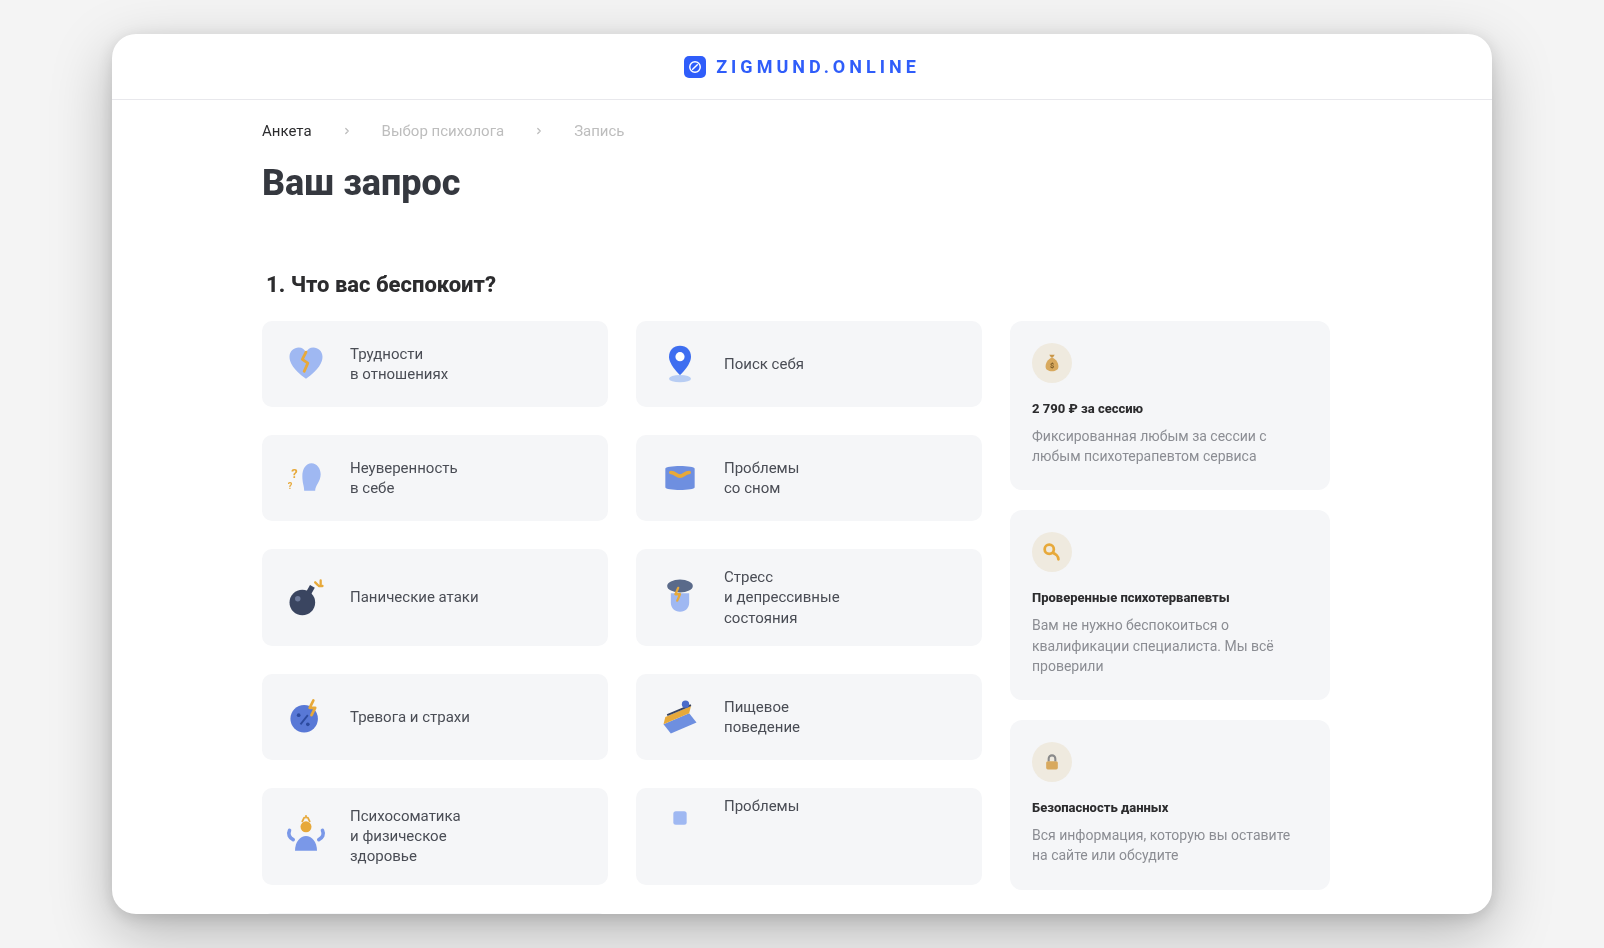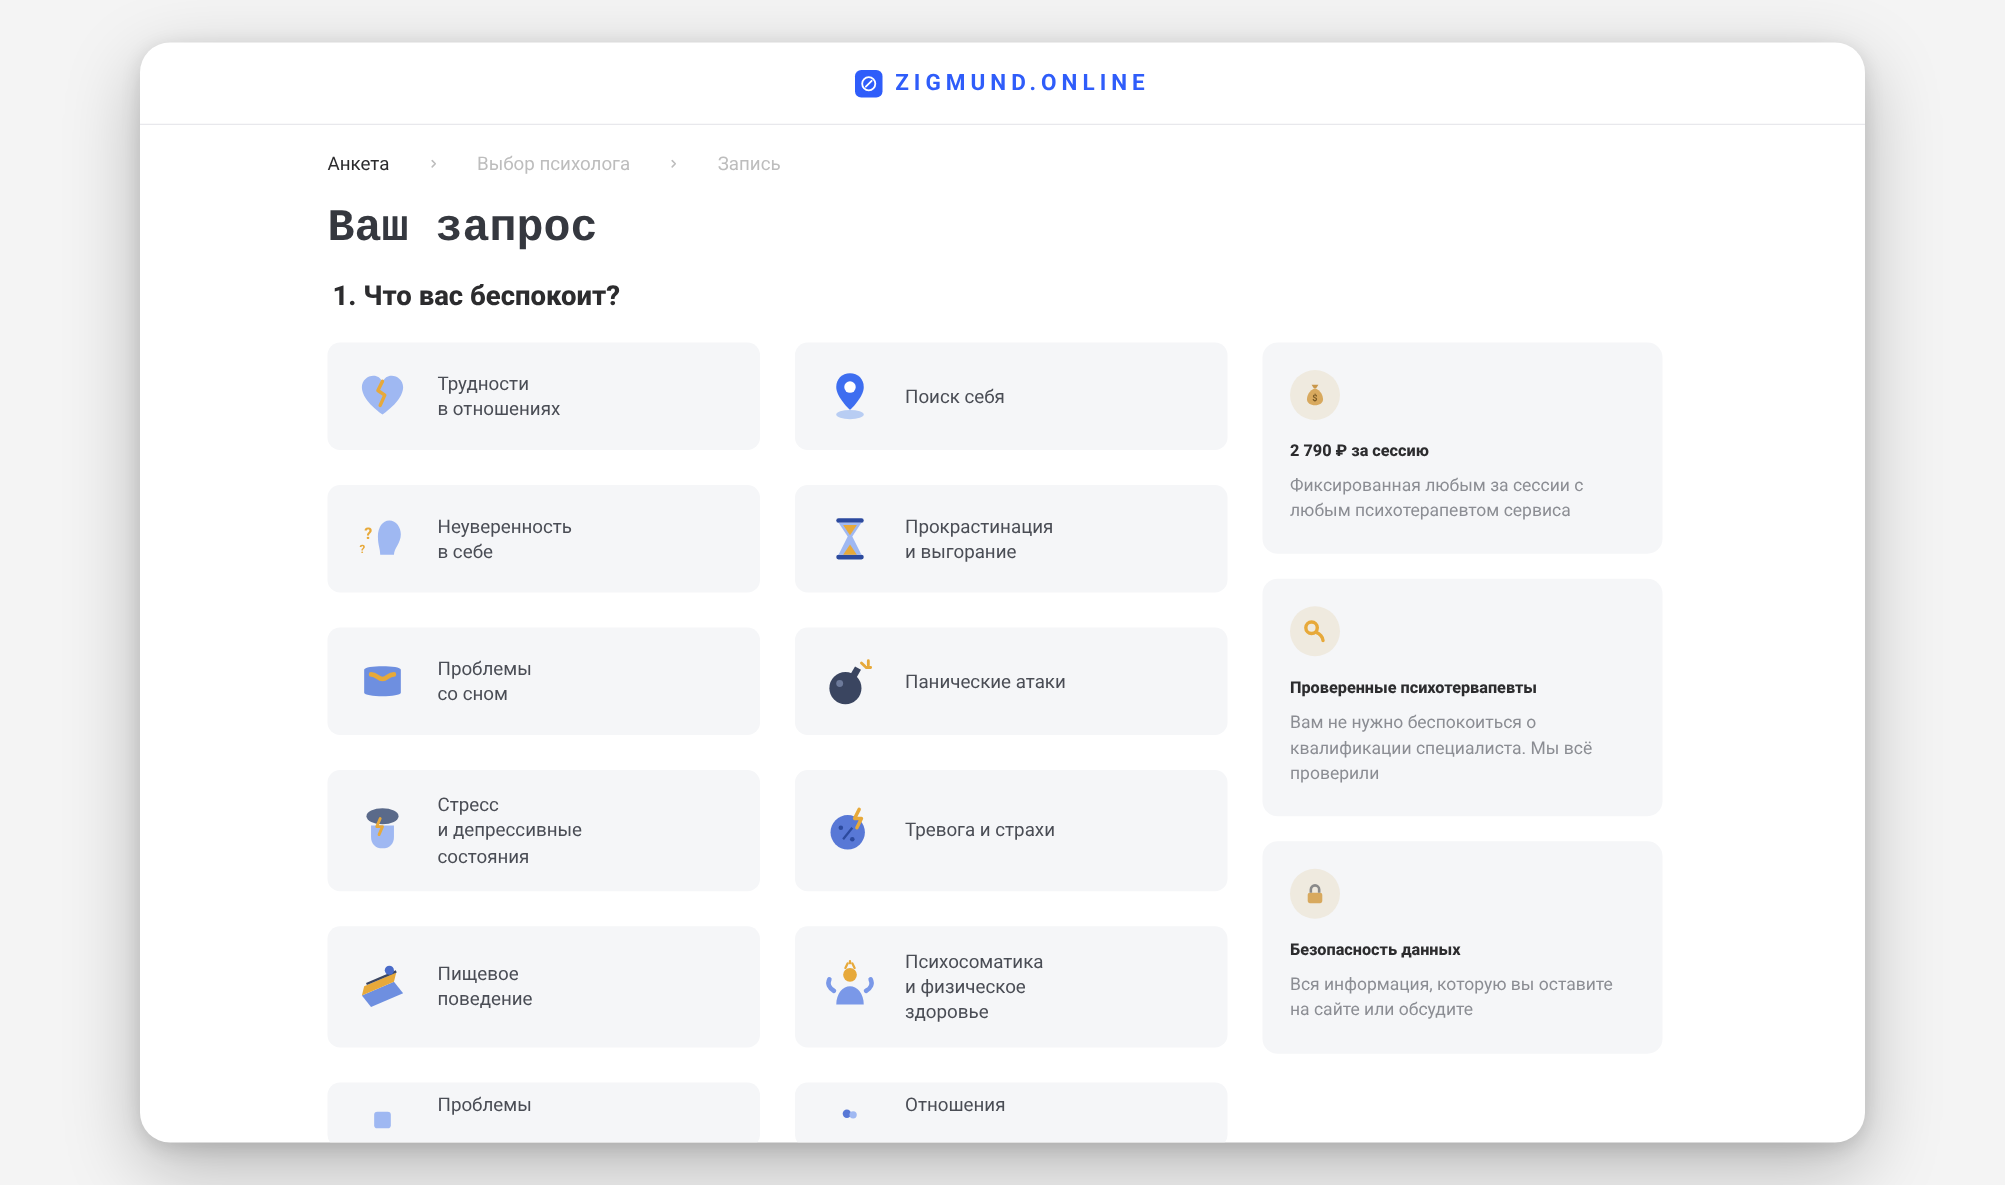--- a/index.html
+++ b/index.html
@@ -61,22 +61,21 @@
     font-size: 15px;
     color: #bdbdbd;
     margin-bottom: 22px;
   }
   .breadcrumb .current { color: #2c2c2e; }
   .breadcrumb .sep { color: #c7c7c7; }
   h1.page-title {
     font-size: 36px;
     font-weight: 800;
     color: #35383f;
-    margin-bottom: 22px;
-    font-family: Liberation Mono, monospace;
+    margin-bottom: 68px;
   }
   h2.question {
     font-size: 22px;
     font-weight: 800;
     color: #2c2c2e;
     margin-bottom: 24px;
     margin-left: 4px;
   }
   .layout {
     display: flex;
@@ -196,32 +195,20 @@
             <span class="icon">
               <svg viewBox="0 0 48 48" width="44" height="44">
                   <path d="M30 8c6 0 10 6 10 12 0 8-6 12-6 18H22c0-6-2-8-2-16 0-8 4-14 10-14z" fill="#9fb8f2"></path>
                   <text x="8" y="24" font-size="14" fill="#e7a93a" font-weight="bold">?</text>
                   <text x="4" y="36" font-size="10" fill="#e7a93a" font-weight="bold">?</text>
                 </svg>
             </span>
             <span class="label">Неуверенность<br>в себе</span>
           </div>
 
-          <div class="card">
-            <span class="icon">
-              <svg viewBox="0 0 48 48" width="44" height="44">
-                  <rect x="12" y="6" width="24" height="4" rx="2" fill="#2c4a9e"></rect>
-                  <rect x="12" y="38" width="24" height="4" rx="2" fill="#2c4a9e"></rect>
-                  <path d="M14 10h20l-8 12 8 16H14l8-16-8-12z" fill="#9fb8f2"></path>
-                  <path d="M18 12h12l-6 9z" fill="#e7a93a"></path>
-                  <path d="M18 38h12l-6-9z" fill="#e7a93a"></path>
-                </svg>
-            </span>
-            <span class="label">Прокрастинация<br>и выгорание</span>
-          </div>
 
           <div class="card">
             <span class="icon">
               <svg viewBox="0 0 48 48" width="44" height="44">
                   <path d="M8 14c0-4 32-4 32 0v20c0 4-32 4-32 0z" fill="#6e8fe0"></path>
                   <path d="M14 18c5 0 6 4 10 4s5-4 10-4" stroke="#e7a93a" stroke-width="4" fill="none" stroke-linecap="round"></path>
                 </svg>
             </span>
             <span class="label">Проблемы<br>со сном</span>
           </div>

